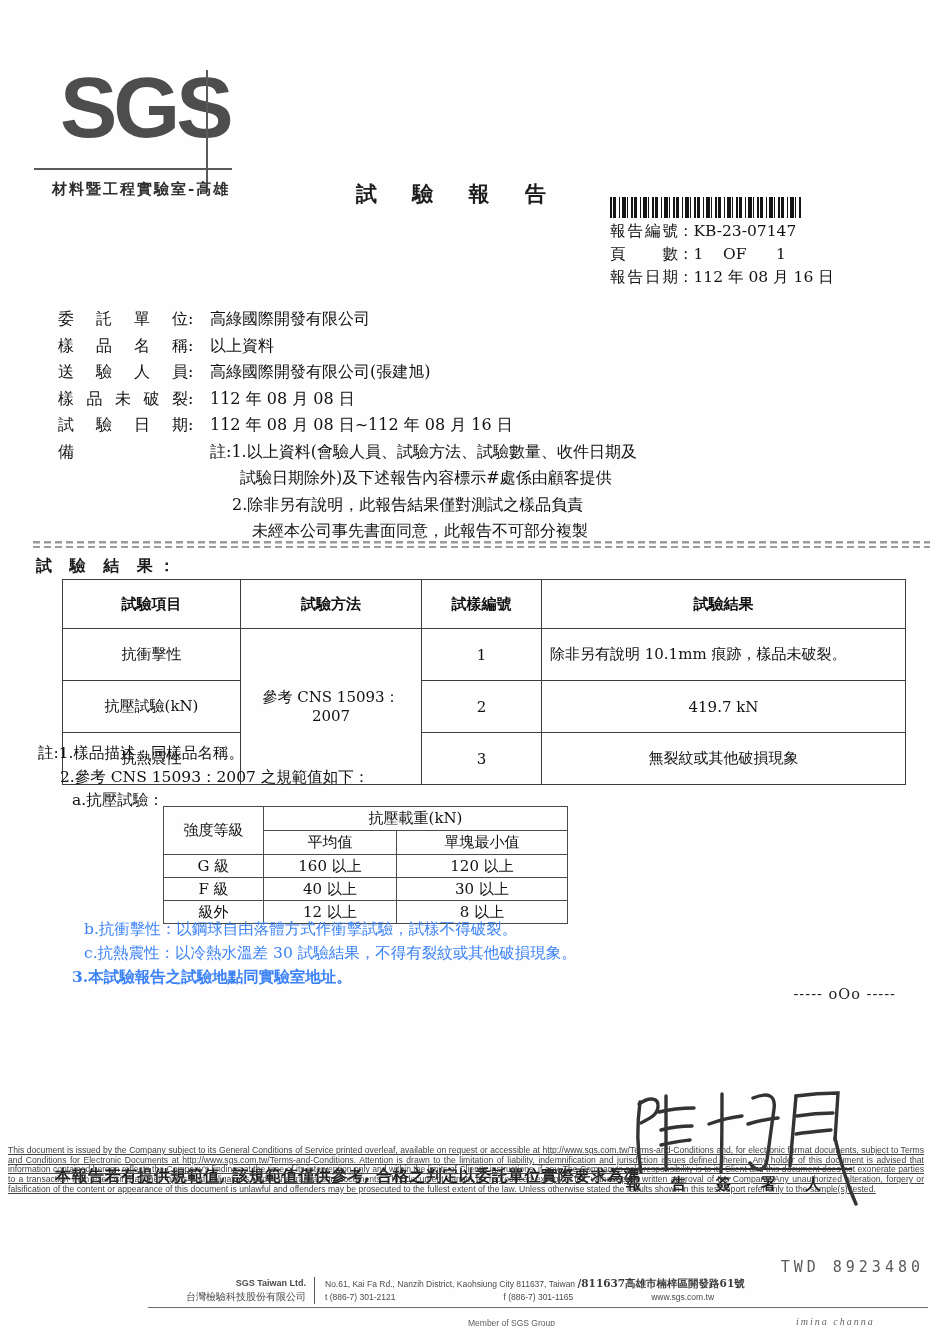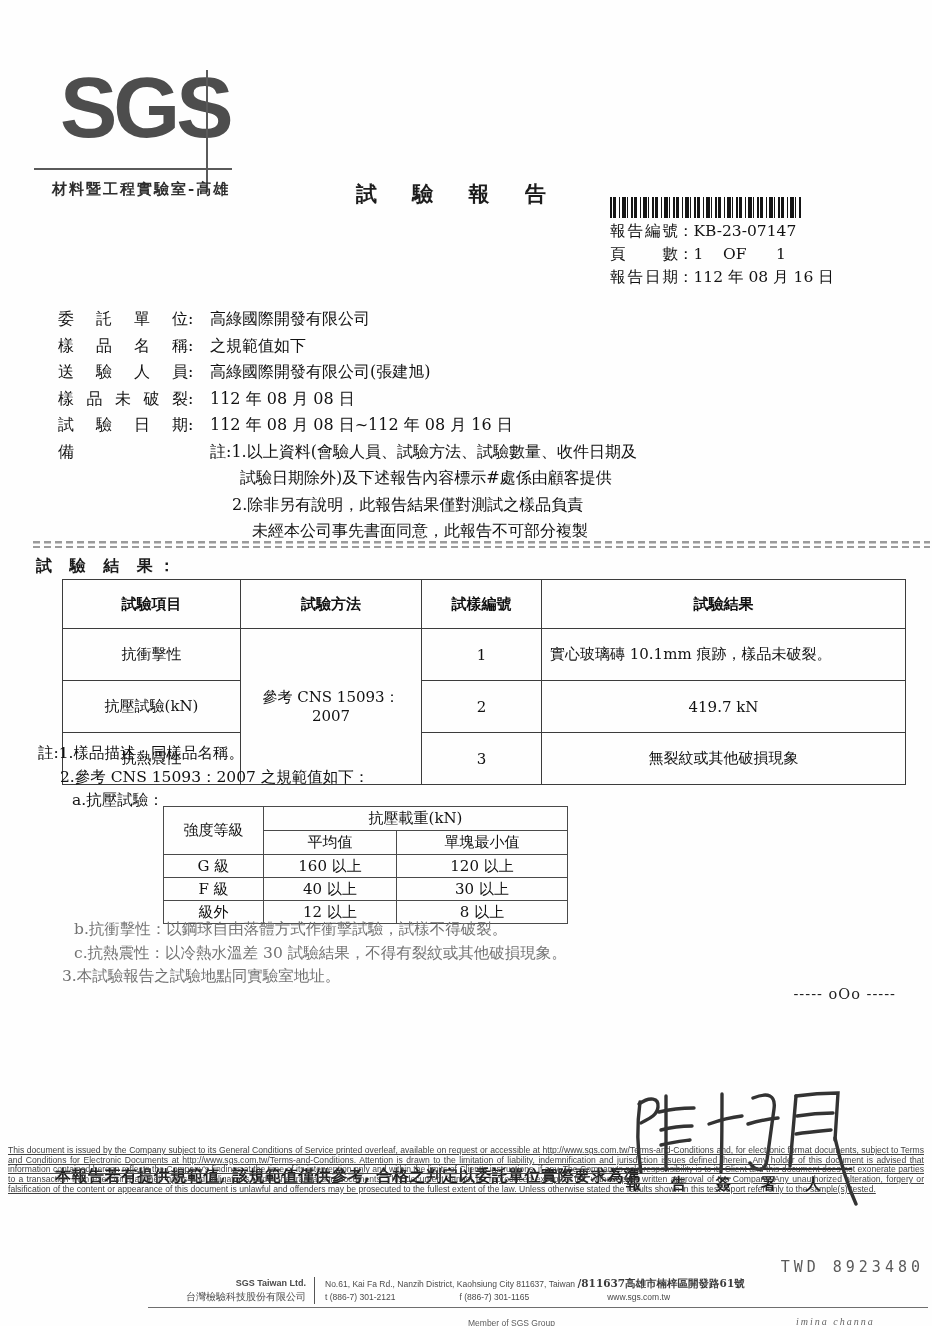--- a/index.html
+++ b/index.html
@@ -65,23 +65,23 @@
   .notes{position:absolute;left:38px;top:742px;font-size:15.5px;line-height:23.5px;color:#111;}
   .notes .n2{padding-left:22px;}
   .notes .n3{padding-left:34px;}
   .spec-table{
     position:absolute;left:163px;top:806px;width:404px;border-collapse:collapse;table-layout:fixed;
     font-size:15px;color:#111;
   }
   .spec-table th,.spec-table td{border:1.4px solid #4a4a4a;text-align:center;vertical-align:middle;padding:0;}
   .spec-table th{font-weight:400;height:23px;}
   .spec-table td{height:22px;}
-  .notes-after{position:absolute;left:38px;top:918px;font-size:15.5px;line-height:23.5px;color:#737373;}
+  .notes-after{position:absolute;left:48px;top:918px;font-size:15.5px;line-height:23.5px;color:#3b82f6;}
   .notes-after .nb,.notes-after .nc{padding-left:36px;}
-  .notes-after .n4{padding-left:24px;}
+  .notes-after .n4{padding-left:24px;font-weight:bold;}
   .end-mark{position:absolute;left:36px;top:986px;width:860px;text-align:right;font-size:14.5px;letter-spacing:1px;color:#222;}
   
   .signature-block{position:absolute;left:612px;top:1082px;width:260px;height:130px;text-align:right;}
   .sig-svg{position:absolute;left:14px;top:0;}
   .sig-line{position:absolute;left:0;top:86px;width:240px;height:2.4px;background:#2b2b2b;}
   .sig-label{position:absolute;left:14px;top:92px;font-size:15.5px;font-weight:600;letter-spacing:12px;color:#1c1c1c;white-space:nowrap;}
   
   .disclaimer-cn{position:absolute;left:55px;top:1166px;font-size:16px;font-weight:600;letter-spacing:0.5px;color:#1f1f1f;white-space:nowrap;}
   .legal{
     position:absolute;left:8px;top:1146px;width:916px;margin:0;
@@ -97,21 +97,21 @@
     font-family:"Liberation Sans",sans-serif;color:#4a4a4a;
     border-bottom:1.6px solid #6e6e6e;padding-bottom:3px;
   }
   .f-left{width:158px;flex:0 0 158px;text-align:right;padding-right:8px;border-right:1.6px solid #555;
     font-size:9px;line-height:13px;}
   .f-left .company-en{font-weight:700;}
   .f-left .company-cn{font-size:10px;font-family:"DejaVu Serif",serif;}
   .f-right{flex:1;padding-left:10px;font-size:8.5px;line-height:13px;}
   .f-addr-cn{font-size:10.5px;font-weight:700;color:#3c3c3c;font-family:"DejaVu Serif",serif;}
   .f-line2{display:flex;}
-  .f-line2 .fax{margin-left:64px;text-align:right;}
+  .f-line2 .fax{margin-left:108px;text-align:right;}
   .f-line2 .web{margin-left:78px;}
   .member{position:absolute;left:468px;top:1318px;font-size:8.5px;color:#5c5c5c;font-family:"Liberation Sans",sans-serif;}
   .cutoff{position:absolute;left:796px;top:1316px;font-size:10px;font-style:italic;letter-spacing:2px;color:#666;font-family:"Liberation Serif",serif;}
 </style>
 </head>
 <body>
 
 <div class="page">
 
   <div class="logo-text">SGS</div>
@@ -135,21 +135,21 @@
 
   <div class="info">
     <div class="info-row">
       <span class="flabel">委託單位</span>
         <span class="colon">:</span>
         <span class="fvalue">高綠國際開發有限公司</span>
     </div>
     <div class="info-row">
       <span class="flabel">樣品名稱</span>
         <span class="colon">:</span>
-        <span class="fvalue">之規範值如下</span>
+        <span class="fvalue">以上資料</span>
     </div>
     <div class="info-row">
       <span class="flabel">送驗人員</span>
         <span class="colon">:</span>
         <span class="fvalue">高綠國際開發有限公司(張建旭)</span>
     </div>
     <div class="info-row">
       <span class="flabel">樣品未破裂</span>
         <span class="colon">:</span>
         <span class="fvalue">112 年 08 月 08 日</span>
@@ -185,21 +185,21 @@
         <tr>
       <th>試驗項目</th>
       <th>試驗方法</th>
       <th>試樣編號</th>
       <th>試驗結果</th>
     </tr>
     <tr>
       <td>抗衝擊性</td>
       <td rowspan="3">參考 CNS 15093：2007</td>
       <td>1</td>
-      <td class="left">實心玻璃磚 10.1mm 痕跡，樣品未破裂。</td>
+      <td class="left">除非另有說明 10.1mm 痕跡，樣品未破裂。</td>
     </tr>
     <tr>
       <td>抗壓試驗(kN)</td>
       <td>2</td>
       <td>419.7 kN</td>
     </tr>
     <tr>
       <td>抗熱震性</td>
       <td>3</td>
       <td>無裂紋或其他破損現象</td>

